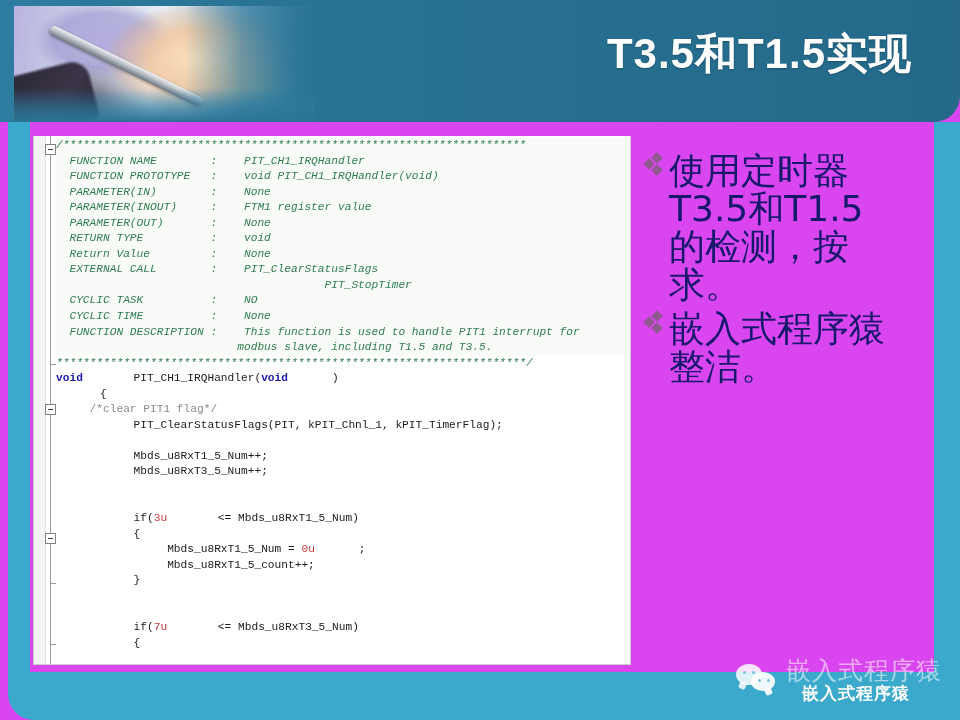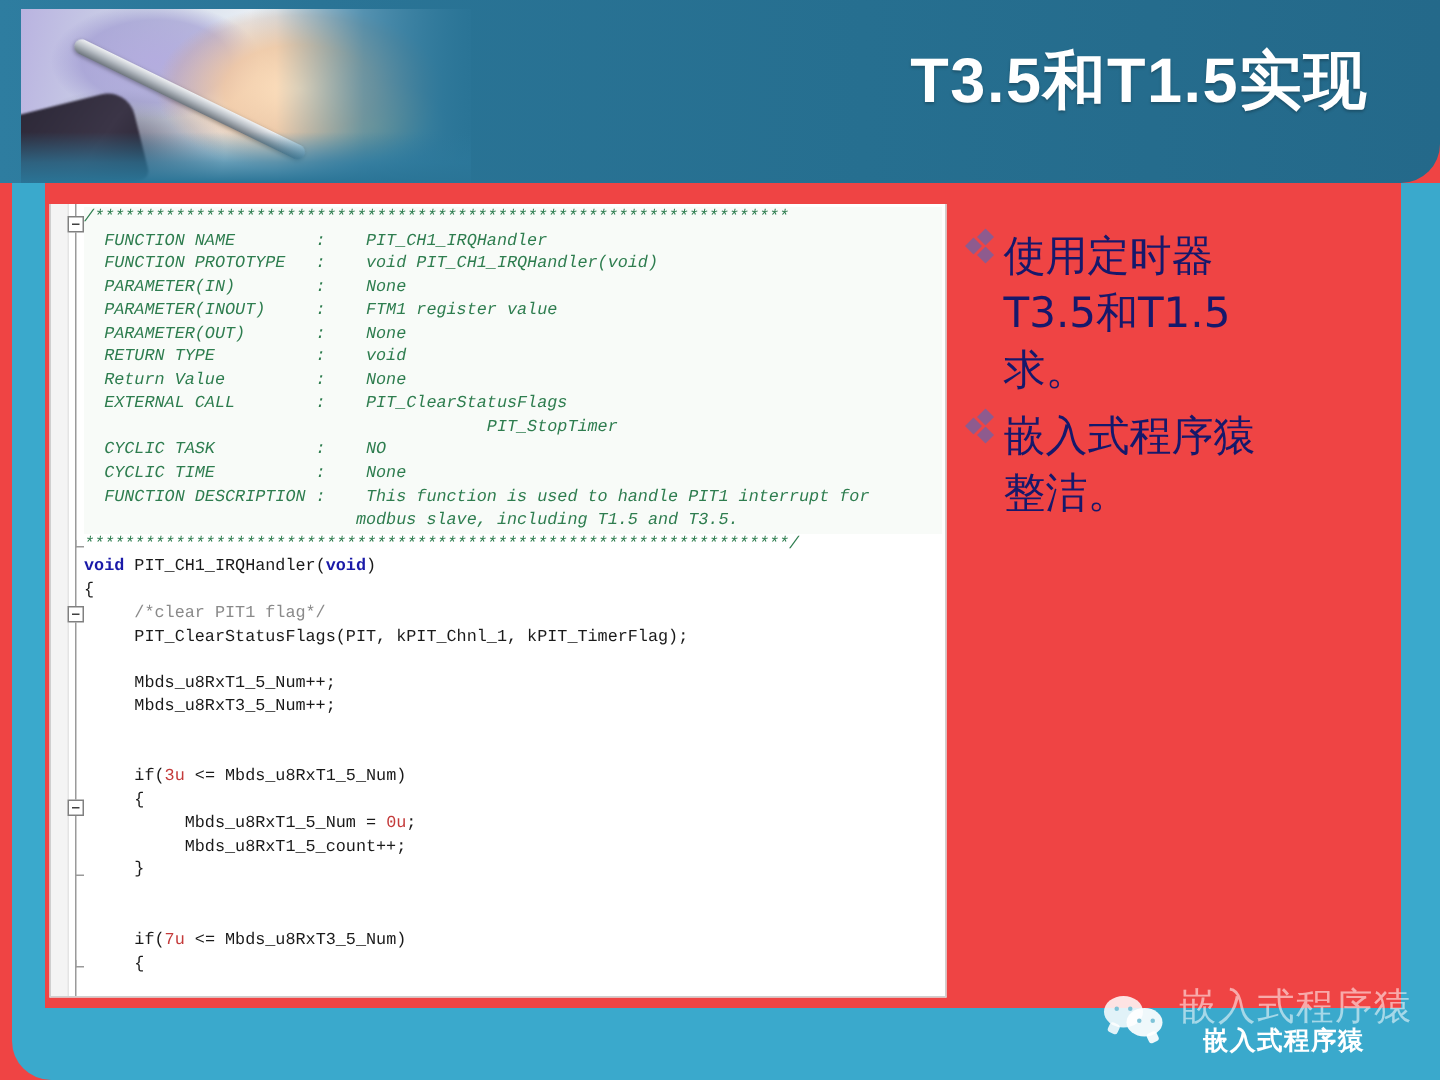--- a/index.html
+++ b/index.html
@@ -5,21 +5,21 @@
   html, body {
     margin: 0;
     padding: 0;
     background: #ffffff;
   }
   #slide {
     position: relative;
     width: 960px;
     height: 720px;
     overflow: hidden;
-    background: #ef4444;
+    background: #d946ef;
     font-family: "Liberation Sans", sans-serif;
   }
 
   
   .header-band {
     position: absolute;
     left: 0; top: 0;
     width: 960px; height: 122px;
     background: linear-gradient(90deg, #2e7da0 0%, #2a7496 22%, #266f90 60%, #24698a 100%);
     border-bottom-right-radius: 26px;
@@ -166,21 +166,21 @@
     font-size: 11.2px;
     line-height: 15.55px;
     white-space: pre;
     color: #1a1a1a;
   }
   .code-area .ln { display: block; height: 15.55px; }
   .cmt   { color: #2e7d4f; font-style: italic; }
   .cmt2  { color: #8a8a8a; }
   .kw    { color: #1a1aa8; font-weight: bold; }
   .num   { color: #c43a3a; }
-  .plain { color: #1a1a1a; }
+  .plain { color: #1a1a1a; margin-left: 44px; }
   .cmtband {
     position: absolute;
     left: 22px; top: 2px;
     width: 572px; height: 218px;
     background: #f3f8f2;
     opacity: 0.55;
     pointer-events: none;
   }
 
   
@@ -207,21 +207,21 @@
     width: 8px; height: 8px;
     background: #8e5b8e;
     transform: rotate(45deg);
   }
   .d1 { left: 0px;  top: 8px; }
   .d2 { left: 8px;  top: 2px; }
   .d3 { left: 8px;  top: 14px; }
   .bullet-text {
     flex: 1 1 auto;
     color: #16186b;
-    font-size: 28px;
+    font-size: 36px;
     line-height: 38px;
     font-family: "DejaVu Sans", "Liberation Sans", sans-serif;
     letter-spacing: 0px;
   }
   .bold-seg { font-weight: normal; }
 
   
   .watermark {
     position: absolute;
     left: 724px; top: 652px;
@@ -329,20 +329,21 @@
   <div class="bullets" id="bullets">
       <div class="bullet">
         <div class="bullet-marker">
           <span class="diamond d1"></span>
           <span class="diamond d2"></span>
           <span class="diamond d3"></span>
         </div>
         <div class="bullet-text">
           <div>使用定时器</div>
           <div class="bold-seg">T3.5和T1.5</div>
+          <div>的检测，按</div>
           <div>求。</div>
         </div>
       </div>
       <div class="bullet">
         <div class="bullet-marker">
           <span class="diamond d1"></span>
           <span class="diamond d2"></span>
           <span class="diamond d3"></span>
         </div>
         <div class="bullet-text">

